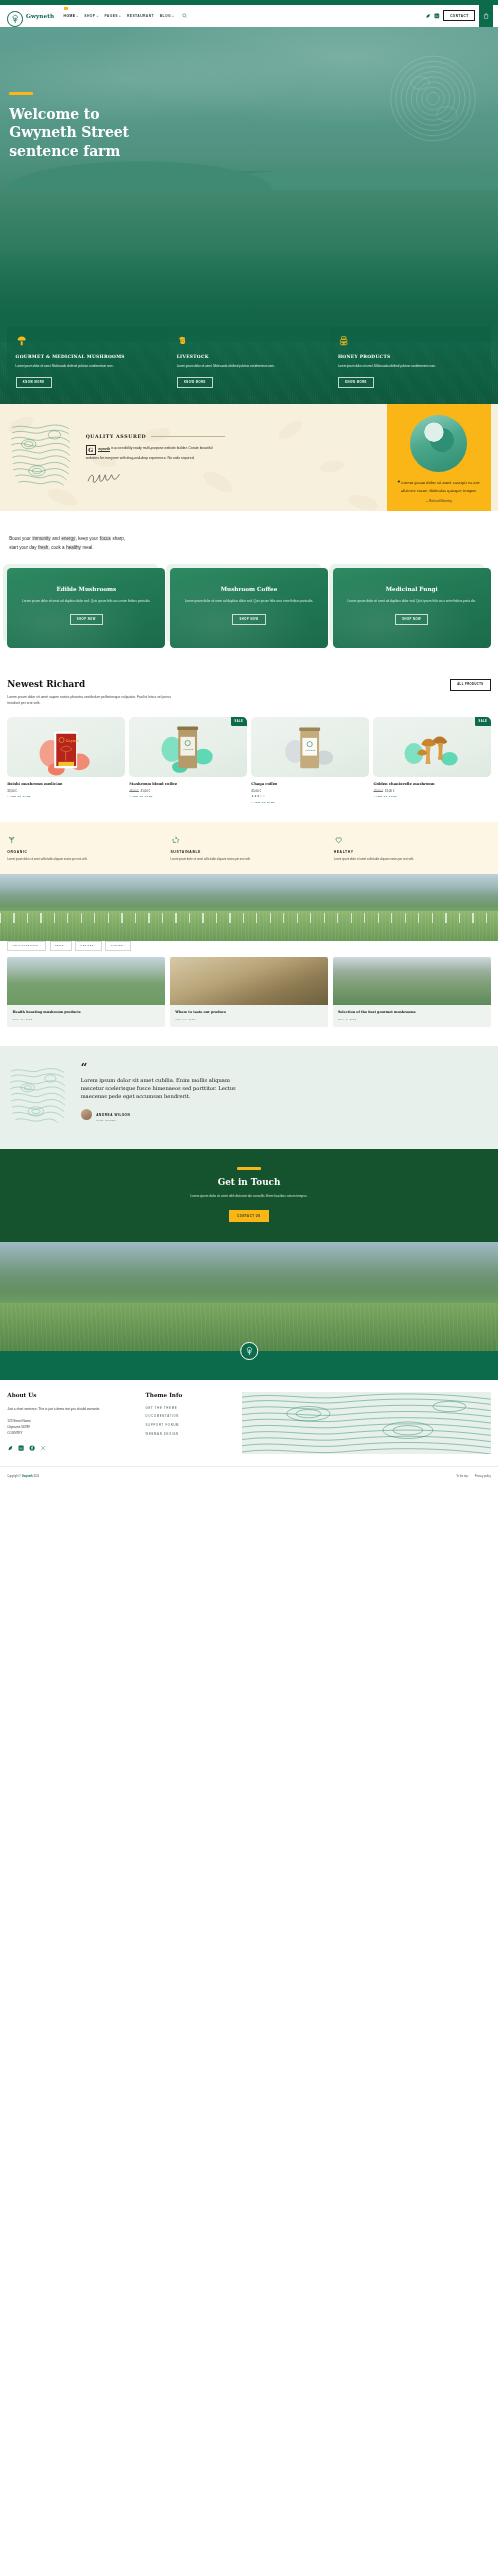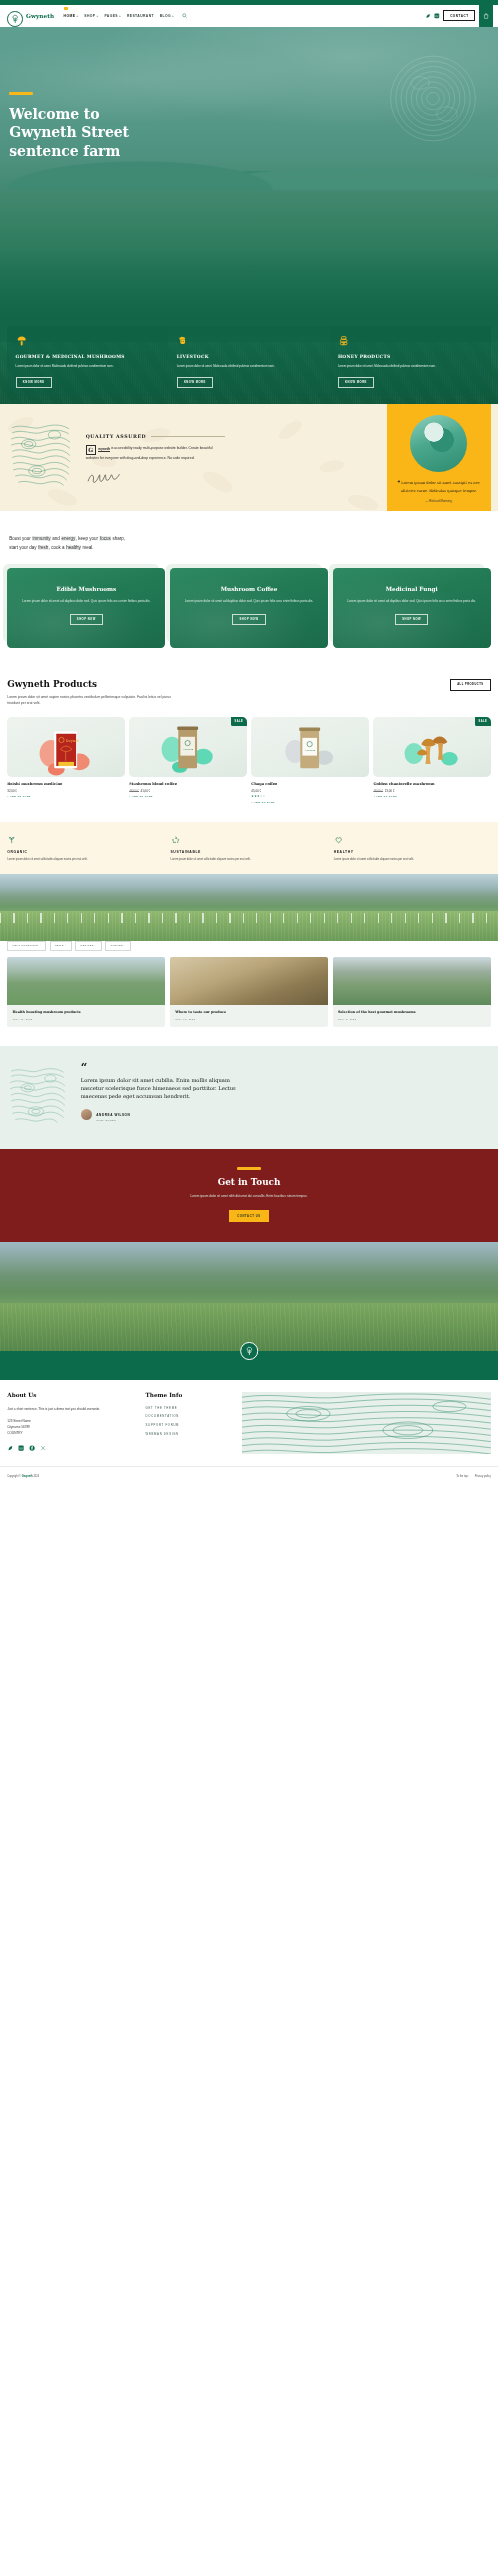--- a/index.html
+++ b/index.html
@@ -283,21 +283,21 @@
   .t-rings { width: 62px; height: 67px; flex: none; opacity: .75; }
   .t-body { flex: 1; padding-left: 11.4px; max-width: 171px; }
   .t-mark { font-family: "DejaVu Serif", serif; font-size: 11.4px; font-weight: bold; color: #1c1c1c; line-height: .8; margin-bottom: 3.1px; }
   .t-quote { font-family: "DejaVu Serif", serif; font-size: 5.2px; line-height: 1.6; color: #111; margin-bottom: 7.3px; }
   .t-person { display: flex; align-items: center; gap: 4.2px; }
   .t-ava { width: 11.4px; height: 11.4px; border-radius: 50%; background: linear-gradient(150deg,#cfa98a,#8a6a52); }
   .t-name { font-size: 3.1px; font-weight: bold; letter-spacing: 0.6px; text-transform: uppercase; color:#111; }
   .t-role { font-size: 2.3px; letter-spacing: 0.4px; color: #6b7a72; text-transform: uppercase; margin-top: 1px; }
 
   
-  .touch { background: #7f1d1d; padding: 17.6px 7.3px 20px; text-align: center; position: relative; }
+  .touch { background: #14532d; padding: 17.6px 7.3px 20px; text-align: center; position: relative; }
   .touch-dash { width: 24px; height: 3.1px; background: #f9b71a; border-radius: 1px; margin: 0 auto 7.3px; }
   .touch h2 { font-family: "DejaVu Serif", serif; color: #fff; font-size: 8.8px; font-weight: bold; margin-bottom: 6.2px; }
   .touch p { color: #cfe3d9; font-size: 3.1px; line-height: 1.95; max-width: 140px; margin: 0 auto 9.3px; }
   .yellow-btn {
     background: #fab517; color: #13301f; border: none; font-size: 2.7px;
     font-weight: bold; letter-spacing: 0.6px; text-transform: uppercase;
     padding: 4.2px 8.3px; cursor: pointer;
   }
 
   
@@ -567,21 +567,21 @@
       <h3>Medicinal Fungi</h3>
       <p>Lorem ipsum dolor sit amet ad dapibus dolor sed. Quis ipsum felis arcu enim finibus porta dis.</p>
       <span class="ghost-btn">SHOP NOW</span>
     </div>
   </div>
 </section>
 
 <section>
   <div class="sec-head">
     <div>
-      <h2 class="sec-title">Gwyneth Products</h2>
+      <h2 class="sec-title">Newest Richard</h2>
       <p class="sec-sub">Lorem ipsum dolor sit amet sapien nostra pharetra vestibulum pellentesque vulputate. Facilisi letius vel purus tincidunt per erat velit.</p>
     </div>
     <button class="pill-btn">ALL PRODUCTS</button>
   </div>
 
   <div class="products">
     <div class="product">
       <div class="p-img">
         <svg width="100%" height="100%" viewBox="0 0 140 115">
           <ellipse cx="42" cy="70" rx="22" ry="26" fill="#f2a08c"></ellipse>

